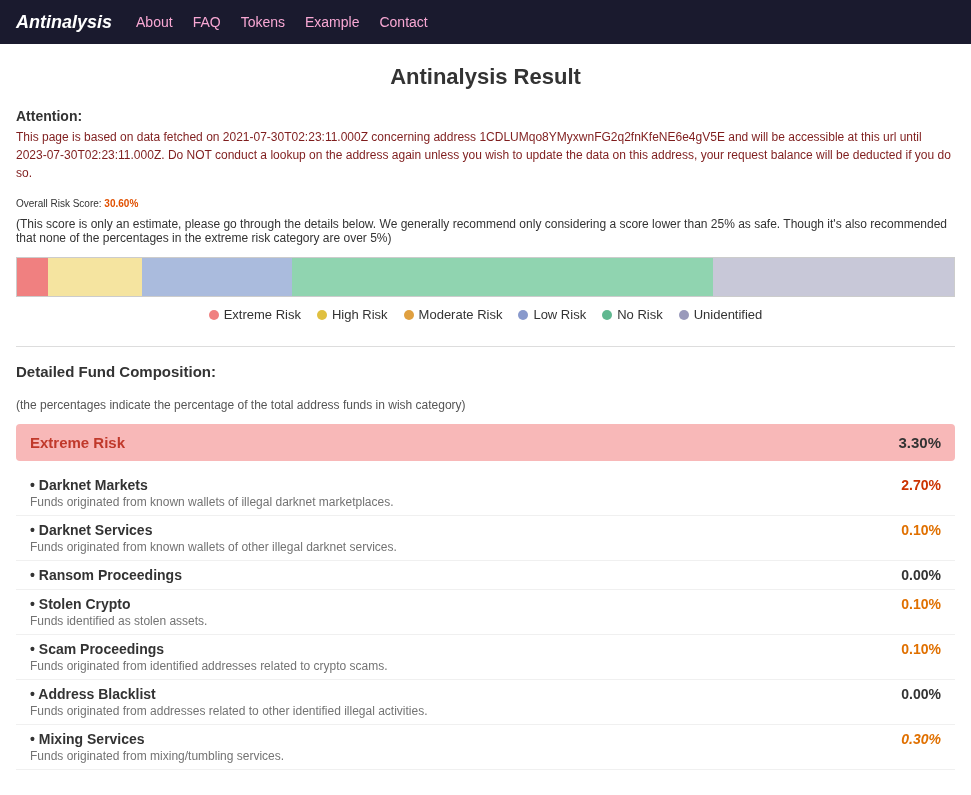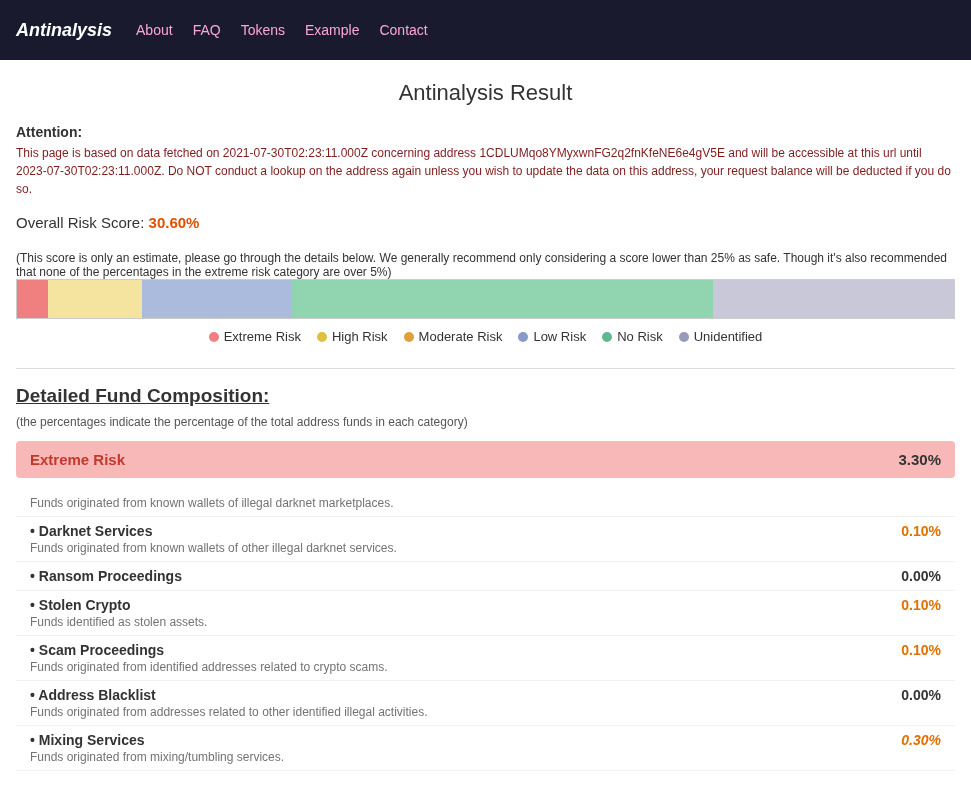--- a/index.html
+++ b/index.html
@@ -4,21 +4,21 @@
   <style>
     * { box-sizing: border-box; margin: 0; padding: 0; }
     body { font-family: Arial, sans-serif; font-size: 14px; color: #333; background: #fff; }
 
     
     nav {
       background: #1a1a2e;
       display: flex;
       align-items: center;
       padding: 0 16px;
-      height: 60px;
+      height: 44px;
     }
     nav .brand {
       color: #fff;
       font-style: italic;
       font-weight: bold;
       font-size: 18px;
       margin-right: 24px;
     }
     nav a {
       color: #f9a8d4;
@@ -26,44 +26,45 @@
       margin-right: 20px;
       font-size: 14px;
     }
 
     
     .main { padding: 20px 16px; max-width: 971px; margin: 0 auto; }
 
     h1.page-title {
       text-align: center;
       font-size: 22px;
-      font-weight: normal;
+      font-weight: bold;
       margin-bottom: 18px;
     }
 
     .attention-label {
       font-weight: bold;
       margin-bottom: 4px;
     }
     .attention-text {
       font-size: 12px;
       color: #7f1d1d;
       margin-bottom: 16px;
       line-height: 1.5;
     }
 
     .risk-score-line {
-      font-size: 15px;
-      margin-bottom: 20px;
+      font-size: 10px;
+      margin-bottom: 8px;
     }
     .risk-score-value { color: #e05000; font-weight: bold; }
 
     .risk-note {
       font-size: 12px;
       color: #333;
+      margin-bottom: 12px;
     }
 
     
     .risk-bar {
       display: flex;
       height: 40px;
       width: 100%;
       border: 1px solid #ccc;
       margin-bottom: 10px;
       overflow: hidden;
@@ -85,24 +86,23 @@
       display: inline-block;
     }
 
     hr.section-divider {
       border: none;
       border-top: 1px solid #ddd;
       margin: 8px 0 16px 0;
     }
 
     .section-title {
-      font-size: 19px;
-      font-weight: bold;
-      margin-bottom: 8px;
-      text-decoration: underline;
+      font-size: 15px;
+      font-weight: bold;
+      margin-bottom: 18px;
     }
     .section-subtitle {
       font-size: 12px;
       color: #555;
       margin-bottom: 12px;
     }
 
     
     .category-header {
       background: #f8b8b8;
@@ -195,28 +195,32 @@
       </div>
       <div class="legend-item">
         <span class="legend-dot" style="background: rgb(153, 153, 187);"></span>
         <span>Unidentified</span>
       </div>
     </div>
 
   <hr class="section-divider">
 
   <div class="section-title">Detailed Fund Composition:</div>
-  <div class="section-subtitle">(the percentages indicate the percentage of the total address funds in each category)</div>
+  <div class="section-subtitle">(the percentages indicate the percentage of the total address funds in wish category)</div>
 
   <div id="categories-container">
       <div class="category-header" style="background: rgb(248, 184, 184);">
         <span class="category-header-name" style="color: rgb(192, 57, 43);">Extreme Risk</span>
         <span class="category-header-value" style="color: rgb(51, 51, 51); margin-left: 28px;">3.30%</span>
       </div>
       <div class="fund-item">
+        <div class="fund-item-header">
+          <span class="fund-item-name">• Darknet Markets</span>
+          <span class="fund-item-value" style="color: rgb(204, 51, 0);">2.70%</span>
+        </div>
         <div class="fund-item-desc">Funds originated from known wallets of illegal darknet marketplaces.</div>
       </div>
       <div class="fund-item">
         <div class="fund-item-header">
           <span class="fund-item-name">• Darknet Services</span>
           <span class="fund-item-value" style="color: rgb(224, 112, 0);">0.10%</span>
         </div>
         <div class="fund-item-desc">Funds originated from known wallets of other illegal darknet services.</div>
       </div>
       <div class="fund-item">

